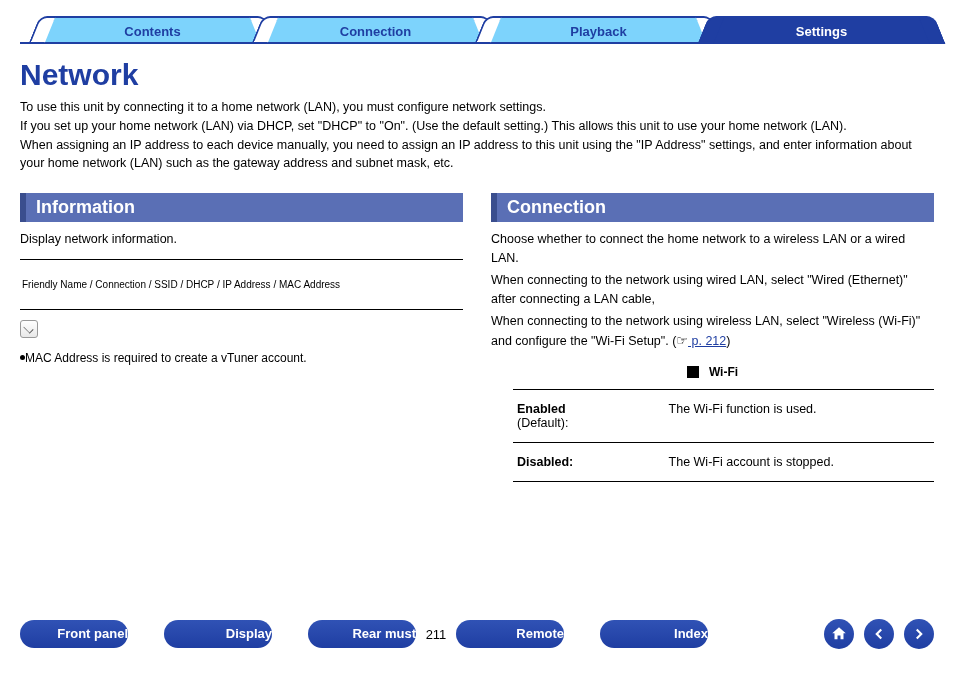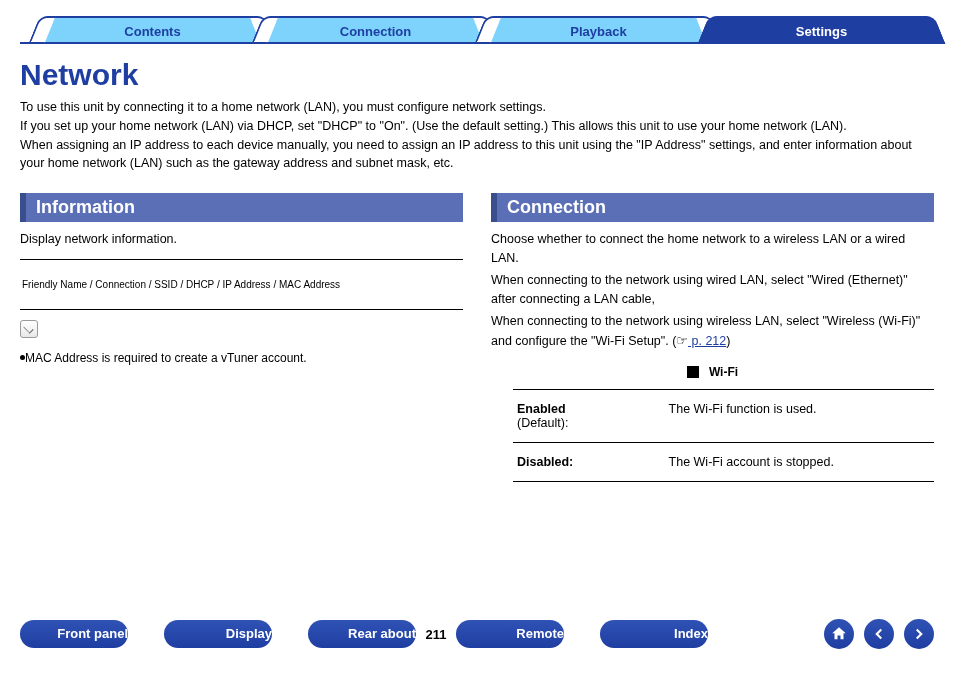--- a/index.html
+++ b/index.html
@@ -80,21 +80,21 @@
   .def-table td.k .sub{font-weight:normal;}
 
   
   .bottombar{position:absolute;left:20px;right:20px;bottom:24px;display:flex;align-items:center;}
   .pill{
     background:linear-gradient(var(--brand-blue-mid),var(--brand-blue));
     color:#fff;font-weight:bold;font-size:13px;text-align:right;
     border-radius:16px;height:28px;line-height:28px;width:108px;cursor:pointer;
   }
   .gap-sm{width:36px;}
-  .page-num{width:40px;text-align:center;font-size:13px;font-weight:bold;}
+  .page-num{width:40px;text-align:center;font-size:13px;}
   .navicons{margin-left:auto;display:flex;gap:10px;}
   .roundbtn{width:30px;height:30px;border-radius:50%;background:linear-gradient(var(--brand-blue-mid),var(--brand-blue));display:flex;align-items:center;justify-content:center;cursor:pointer;}
   .roundbtn svg{width:18px;height:18px;fill:#fff;}
 </style>
 </head>
 <body>
 
 <div class="page">
 
   <div class="tabbar">
@@ -156,21 +156,21 @@
           </table>
       </div>
     </div>
   </div>
 
   <div class="bottombar">
     <div class="pill">Front panel</div>
     <div class="gap-sm"></div>
     <div class="pill">Display</div>
     <div class="gap-sm"></div>
-    <div class="pill">Rear about</div>
+    <div class="pill">Rear must</div>
     <div class="page-num">211</div>
     <div class="pill">Remote</div>
     <div class="gap-sm"></div>
     <div class="pill">Index</div>
 
     <div class="navicons">
       <div class="roundbtn">
         <svg viewBox="0 0 24 24">
             <path d="M12 3l9 8h-3v8h-4v-5h-4v5H6v-8H3z"></path>
           </svg>

